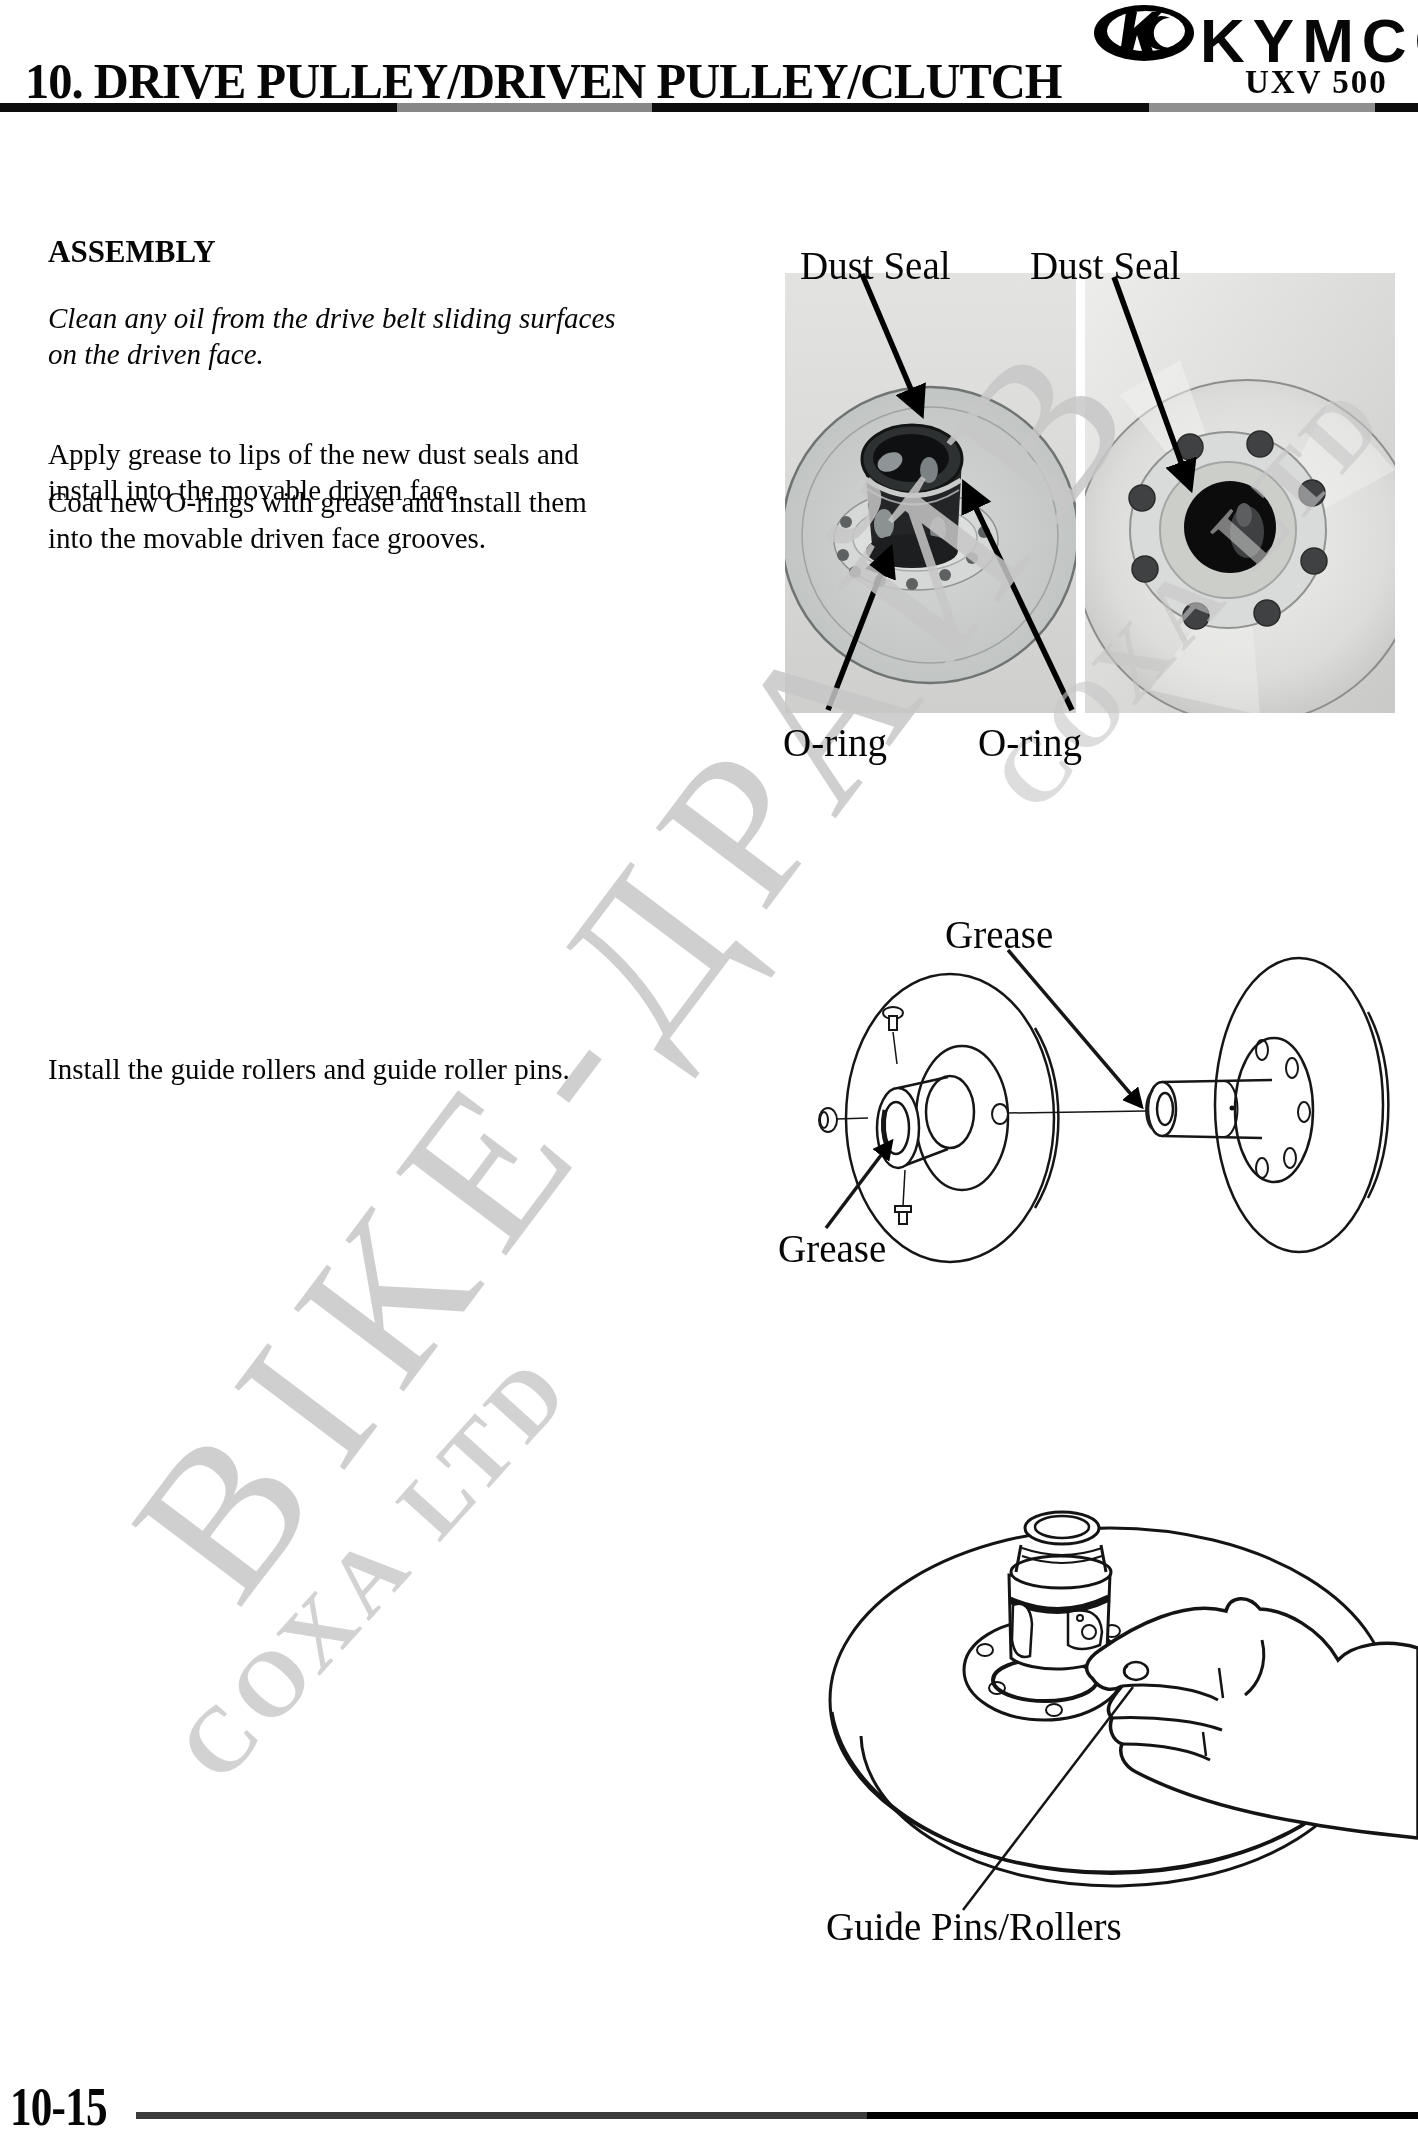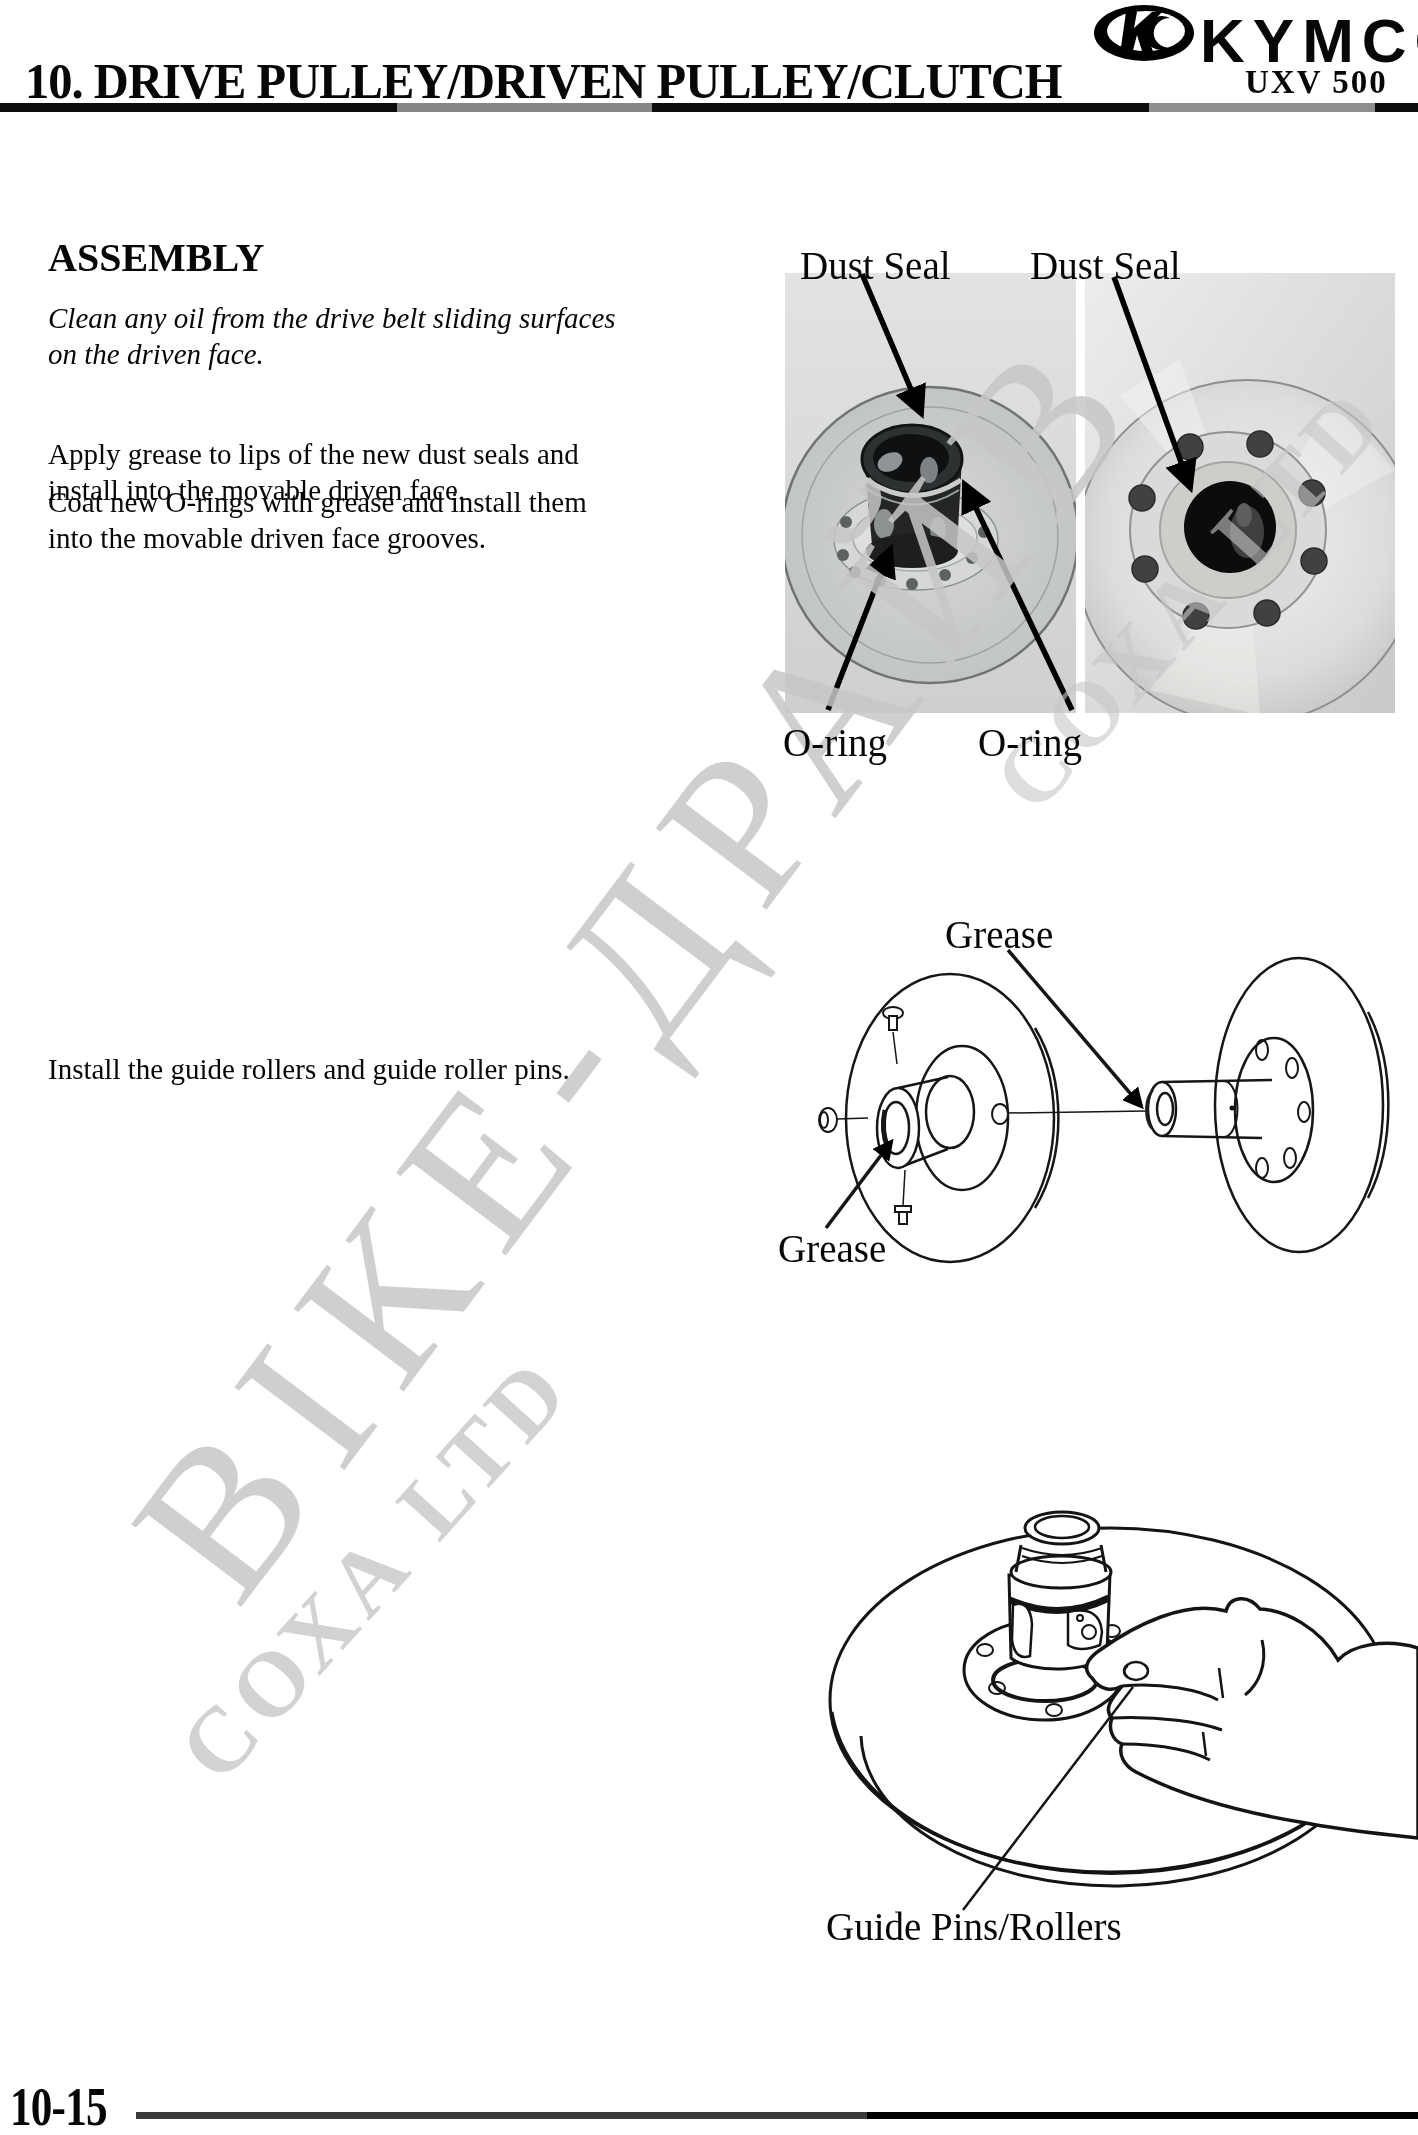--- a/index.html
+++ b/index.html
@@ -56,21 +56,21 @@
   }
   .model{
     left:1245px;top:64px;
     font-size:33px;font-weight:bold;letter-spacing:2px;
     white-space:nowrap;
   }
   .hrule{
     position:absolute;left:0;top:103px;width:1418px;height:9px;z-index:3;
     background:linear-gradient(to right,#0d0d0d 0 28%,#878787 28% 46%,#0d0d0d 46% 81%,#8f8f8f 81% 97%,#0d0d0d 97% 100%);
   }
-  .heading{left:48px;top:234px;font-size:40px;font-weight:bold;}
+  .heading{left:48px;top:234px;font-size:31px;font-weight:bold;}
   .body{width:590px;font-size:29px;line-height:36px;text-align:left;}
   .lbl{font-size:39px;white-space:nowrap;}
   .pagenum{
     left:10px;top:2076px;
     font-size:54px;font-weight:bold;letter-spacing:-1px;
     transform:scaleX(.8);transform-origin:left center;
     white-space:nowrap;
   }
   .frule{
     position:absolute;left:136px;top:2112px;width:1282px;height:7px;z-index:3;

